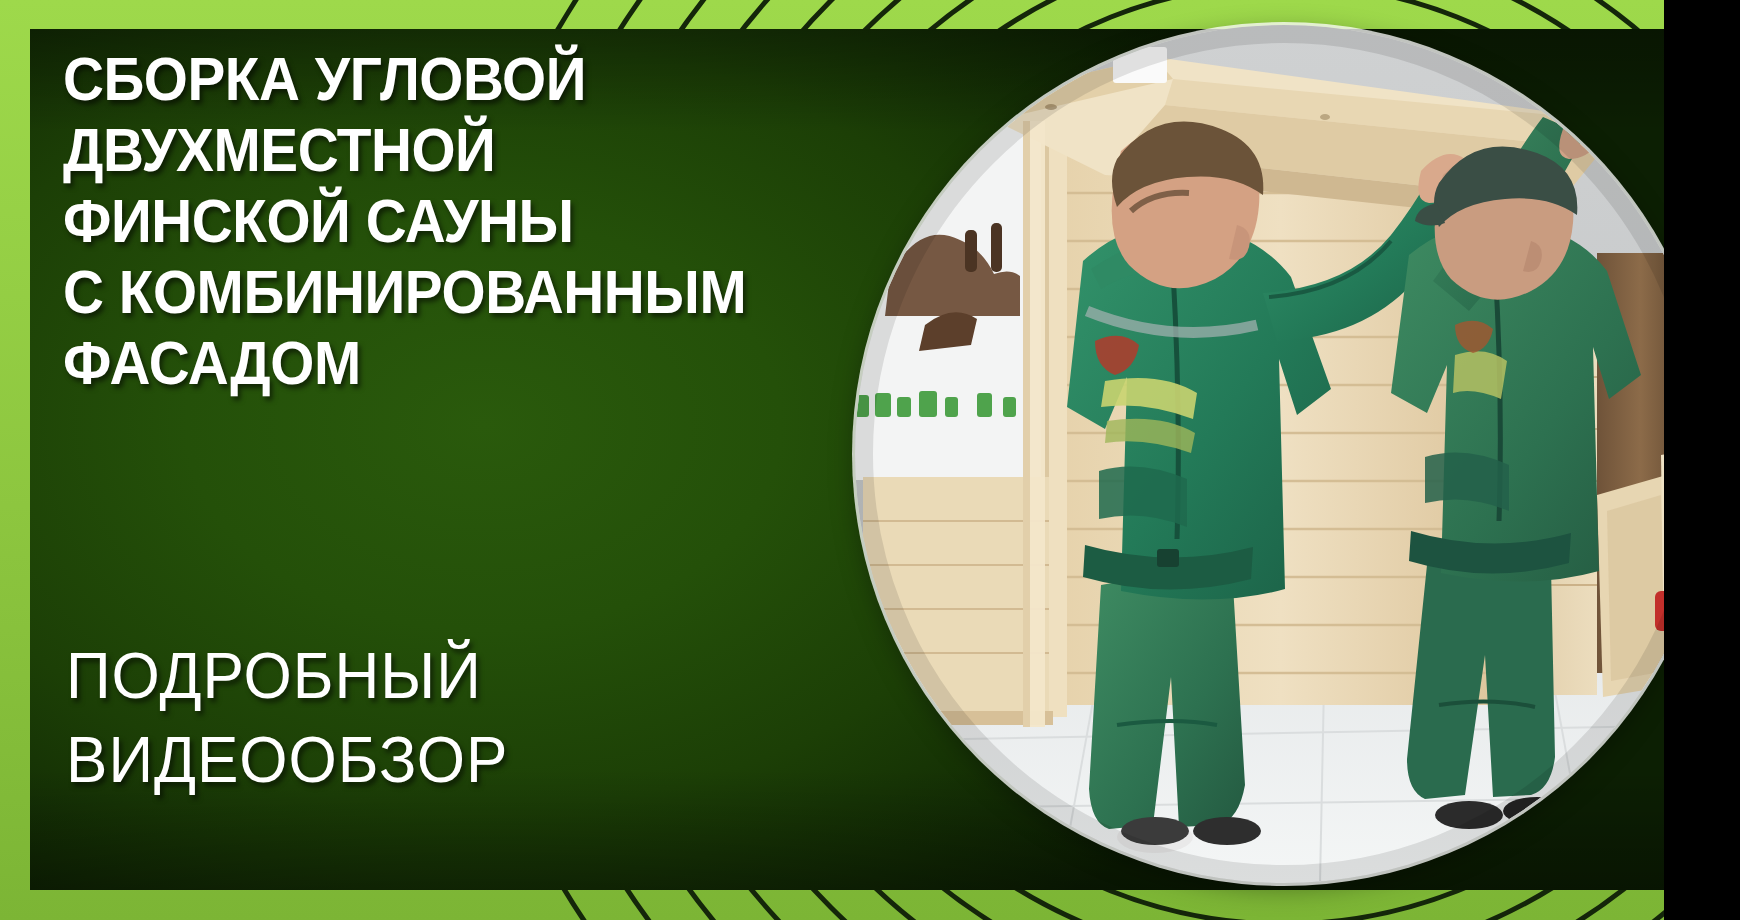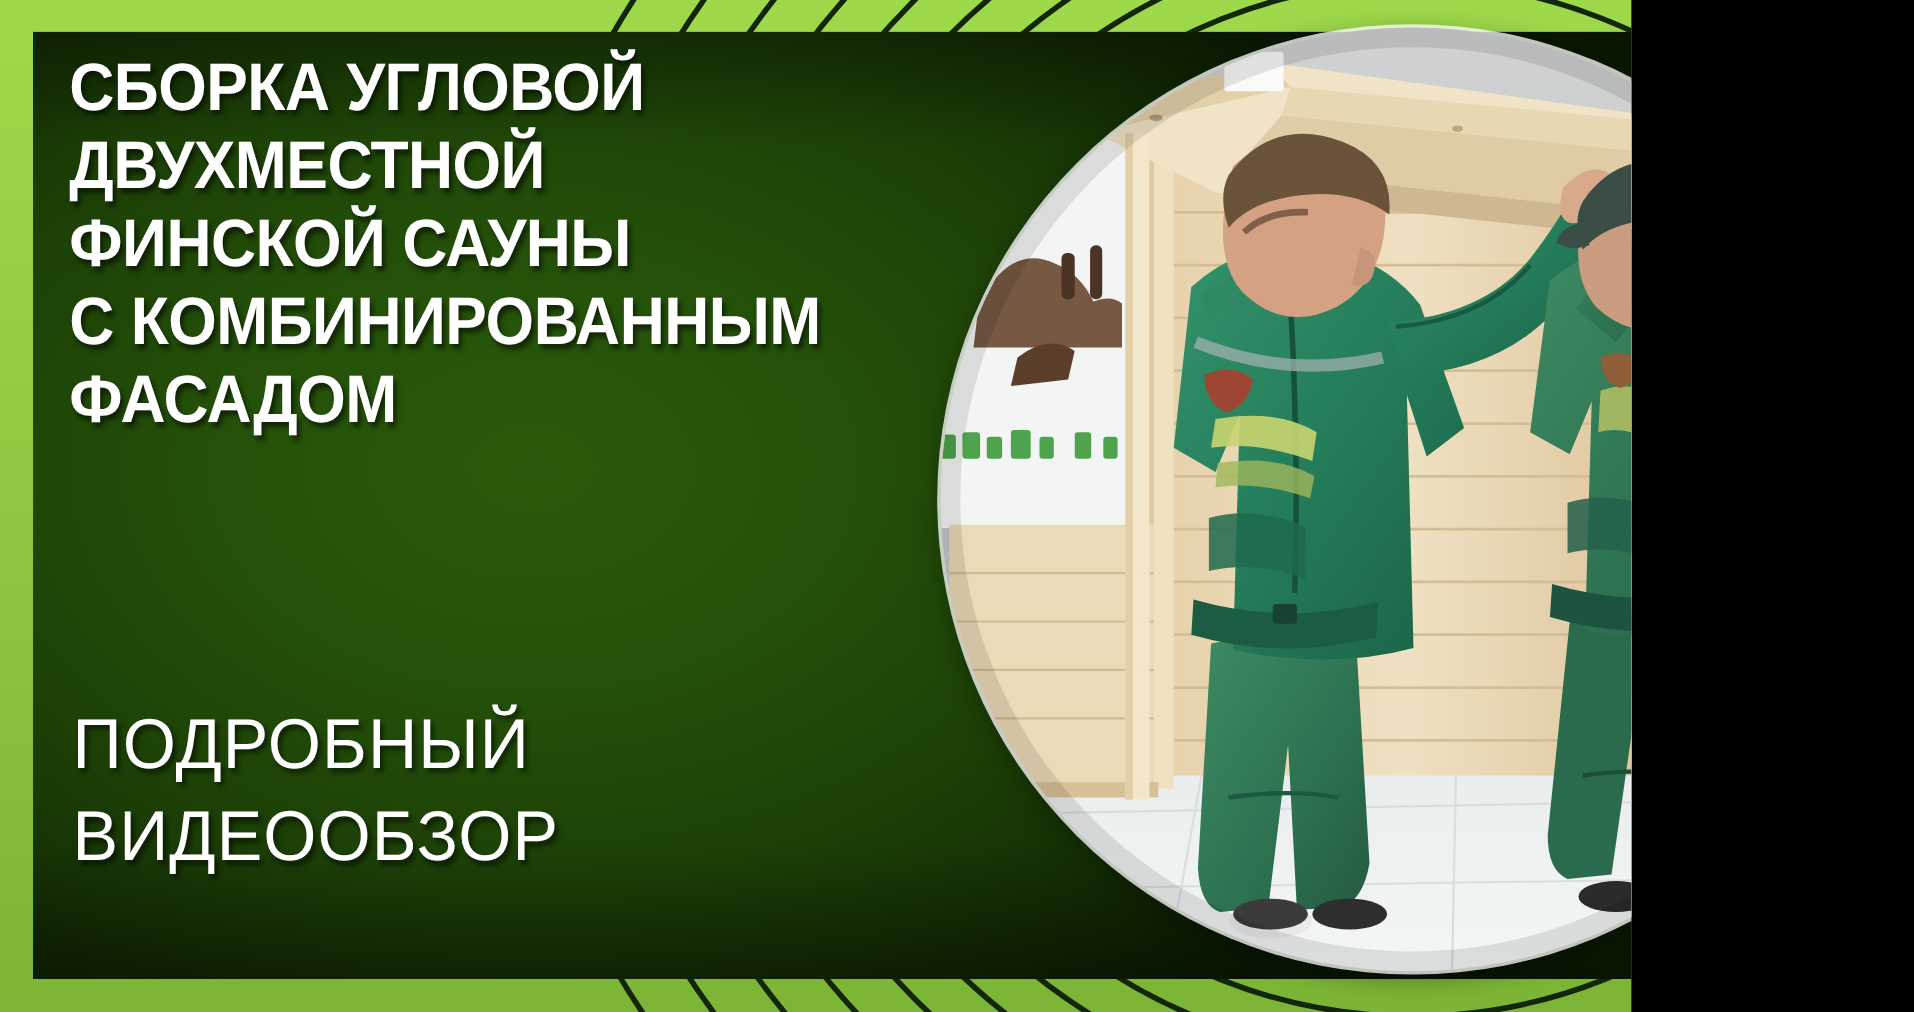--- a/index.html
+++ b/index.html
@@ -1,17 +1,17 @@
 <!DOCTYPE html>
 <html><head>
 <meta charset="utf-8">
 <style>
   html,body{margin:0;padding:0;background:#000;}
   #stage{
-    position:relative;width:1483px;height:920px;overflow:hidden;
+    position:relative;width:1664px;height:920px;overflow:hidden;
     font-family:"Liberation Sans","DejaVu Sans",sans-serif;
   }
 
   
   .bg-green{position:absolute;inset:0;background:#8DC63F;}
   .bg-arcs{position:absolute;inset:0;}
   .bg-arcs svg{display:block;width:1740px;height:920px;}
 
   
   .panel{

